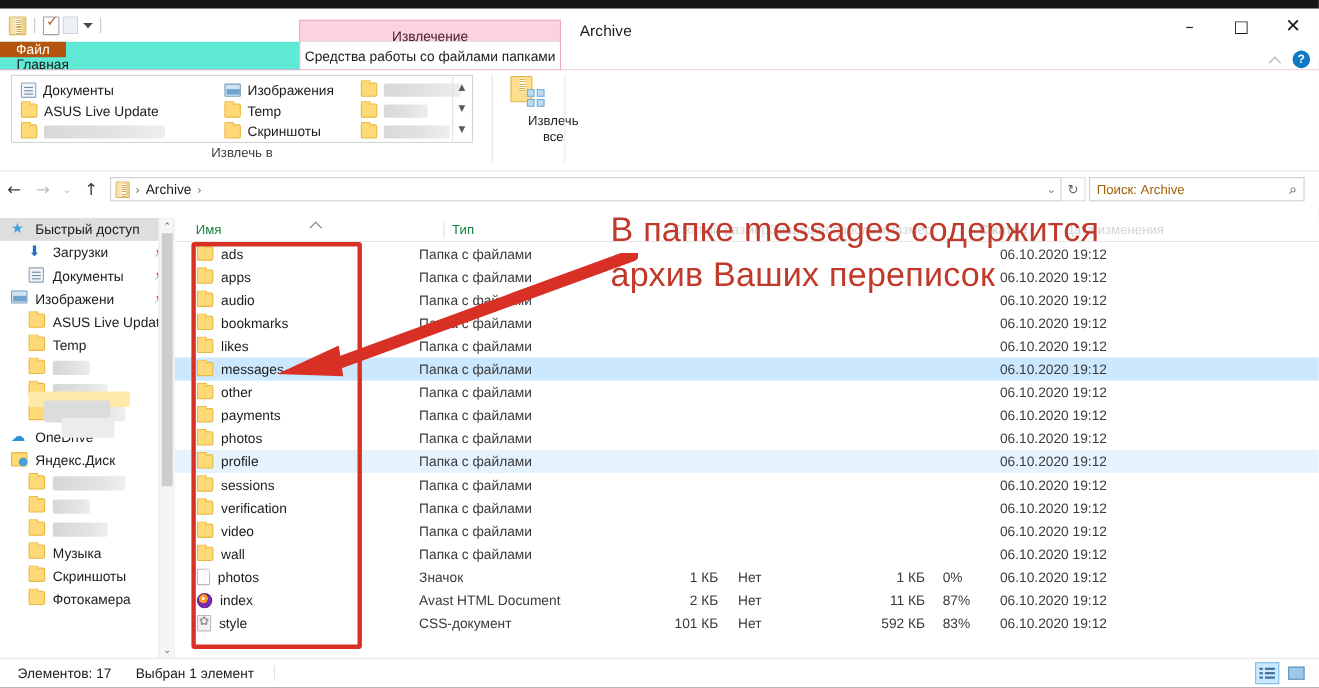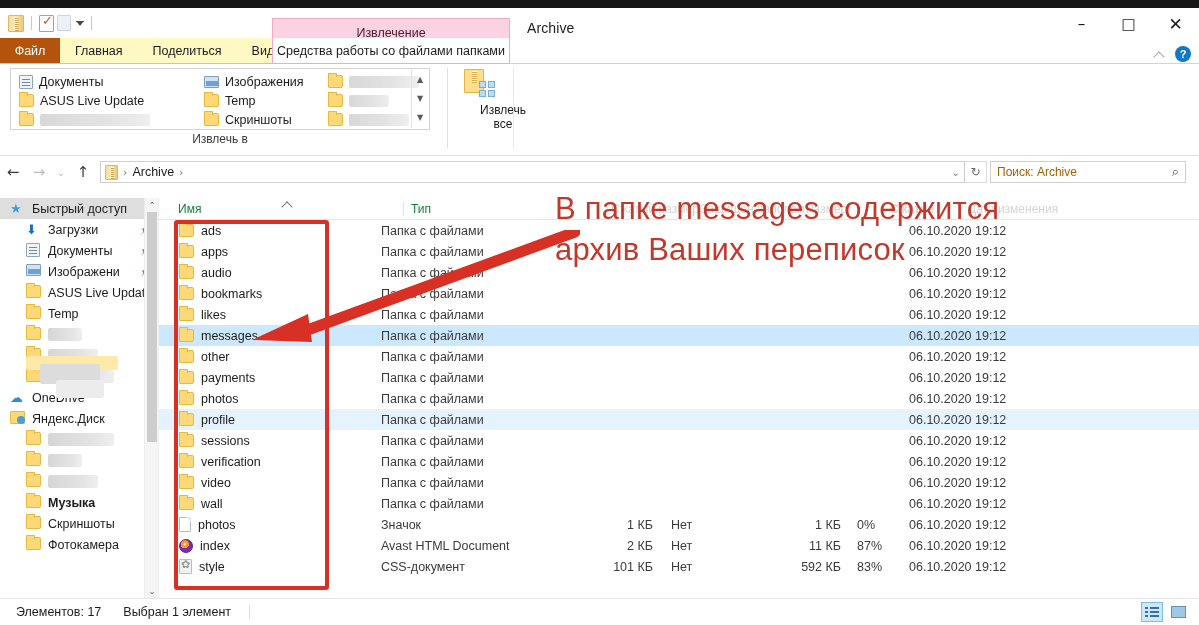--- a/index.html
+++ b/index.html
@@ -86,21 +86,21 @@
   .ctx-title {
     position: absolute; left: 272px; top: 10px; width: 238px; height: 28px;
     background: #fbd2e1; border: 1px solid #f0a9c6; border-bottom: none;
     display: flex; align-items: center; justify-content: center;
     font-size: 12.5px; color: #4a2130;
   }
 
   
   .tabs {
     position: absolute; left: 0; top: 30px; width: 510px; height: 26px;
-    display: flex; align-items: stretch; background: #fef9c3;
+    display: flex; align-items: stretch; background: #5eead4; flex-direction: column;
   }
   .tab-file {
     width: 60px; background: #b4530b; color: #fff;
     display: flex; align-items: center; justify-content: center; font-size: 12.5px;
   }
   .tab {
     padding: 0 15px; display: flex; align-items: center;
     font-size: 12.5px; color: #1c1c1c;
   }
   .tab-ctx {
@@ -562,21 +562,21 @@
         <div class="nav-item" style="padding-left: 26px;">
           <span class="nav-ico dl-ico">⬇</span>
           <span>Загрузки</span>
           <span class="pin" style="font-size: 9px;">📌</span>
         </div>
         <div class="nav-item" style="padding-left: 26px;">
           <span class="nav-ico"><span class="doc-ico" style="display:inline-block"></span></span>
           <span>Документы</span>
           <span class="pin" style="font-size: 9px;">📌</span>
         </div>
-        <div class="nav-item" style="padding-left: 26px;">
+        <div class="nav-item" style="padding-left: 10px;">
           <span class="nav-ico"><span class="pic-ico" style="display:inline-block"></span></span>
           <span>Изображени</span>
           <span class="pin" style="font-size: 9px;">📌</span>
         </div>
         <div class="nav-item" style="padding-left: 26px;">
           <span class="nav-ico"><span class="folder-ico" style="display:inline-block"></span></span>
           <span>ASUS Live Updat</span>
         </div>
         <div class="nav-item" style="padding-left: 26px;">
           <span class="nav-ico"><span class="folder-ico" style="display:inline-block"></span></span>
@@ -607,21 +607,21 @@
           <span class="blur-nav" style="width: 66px; display: inline-block;"></span>
         </div>
         <div class="nav-item" style="padding-left: 26px;">
           <span class="nav-ico"><span class="folder-ico" style="display:inline-block"></span></span>
           <span class="blur-nav" style="width: 34px; display: inline-block;"></span>
         </div>
         <div class="nav-item" style="padding-left: 26px;">
           <span class="nav-ico"><span class="folder-ico" style="display:inline-block"></span></span>
           <span class="blur-nav" style="width: 50px; display: inline-block;"></span>
         </div>
-        <div class="nav-item" style="padding-left: 26px; font-weight: bold;">
+        <div class="nav-item" style="padding-left: 26px;">
           <span class="nav-ico"><span class="folder-ico" style="display:inline-block"></span></span>
           <span>Музыка</span>
         </div>
         <div class="nav-item" style="padding-left: 26px;">
           <span class="nav-ico"><span class="folder-ico" style="display:inline-block"></span></span>
           <span>Скриншоты</span>
         </div>
         <div class="nav-item" style="padding-left: 26px;">
           <span class="nav-ico"><span class="folder-ico" style="display:inline-block"></span></span>
           <span>Фотокамера</span>

